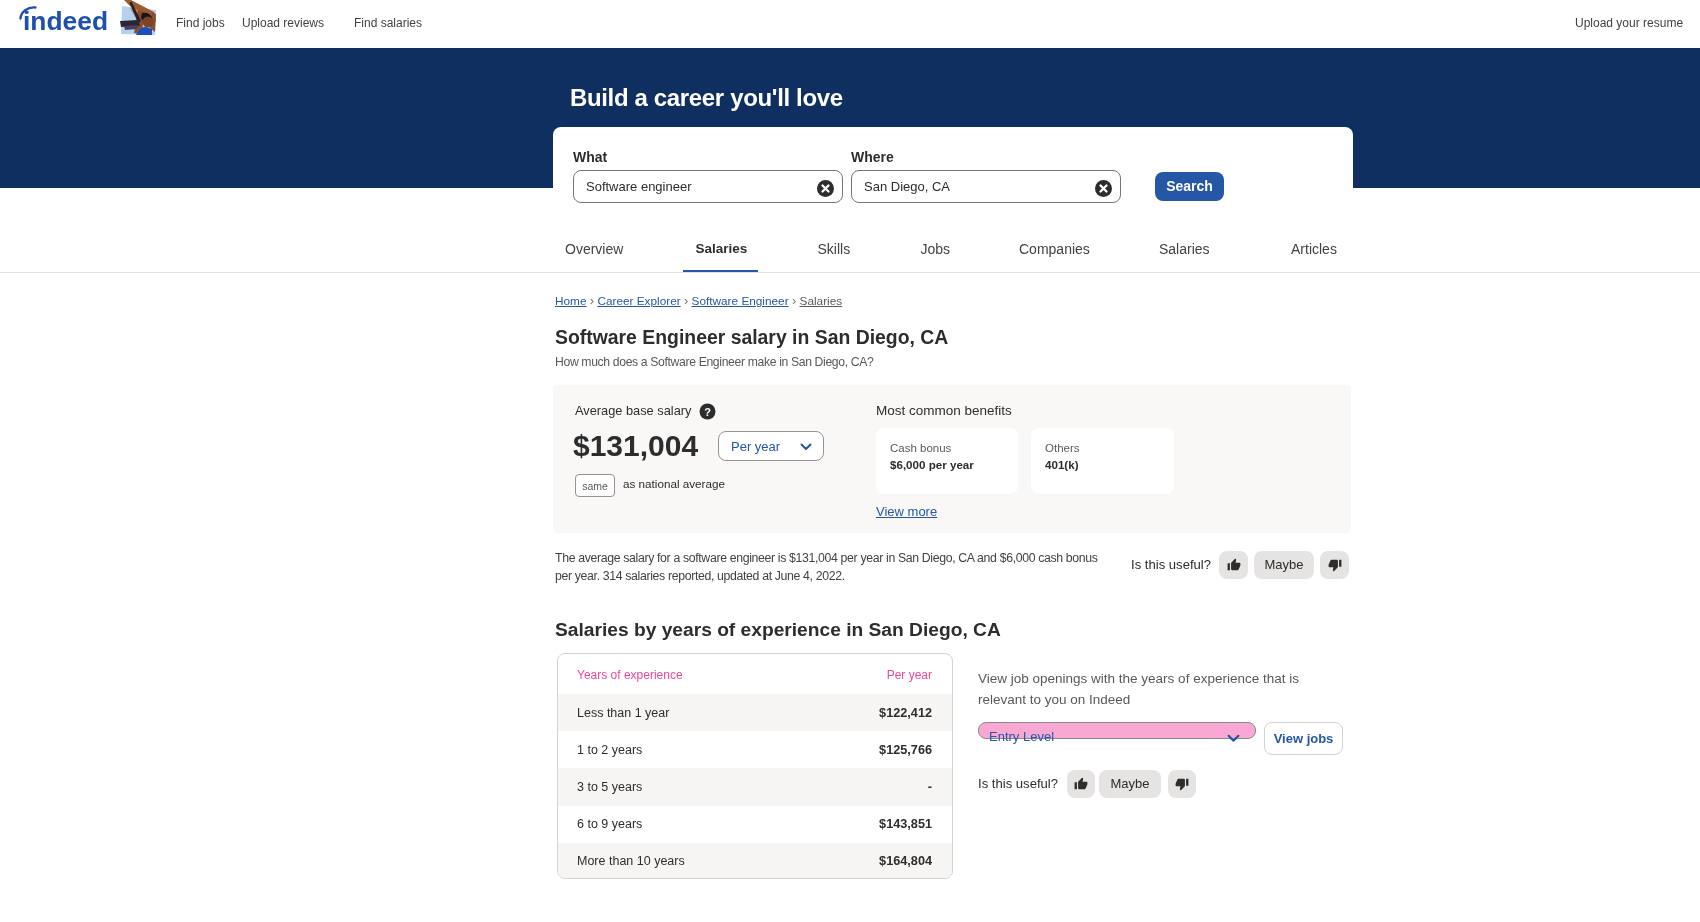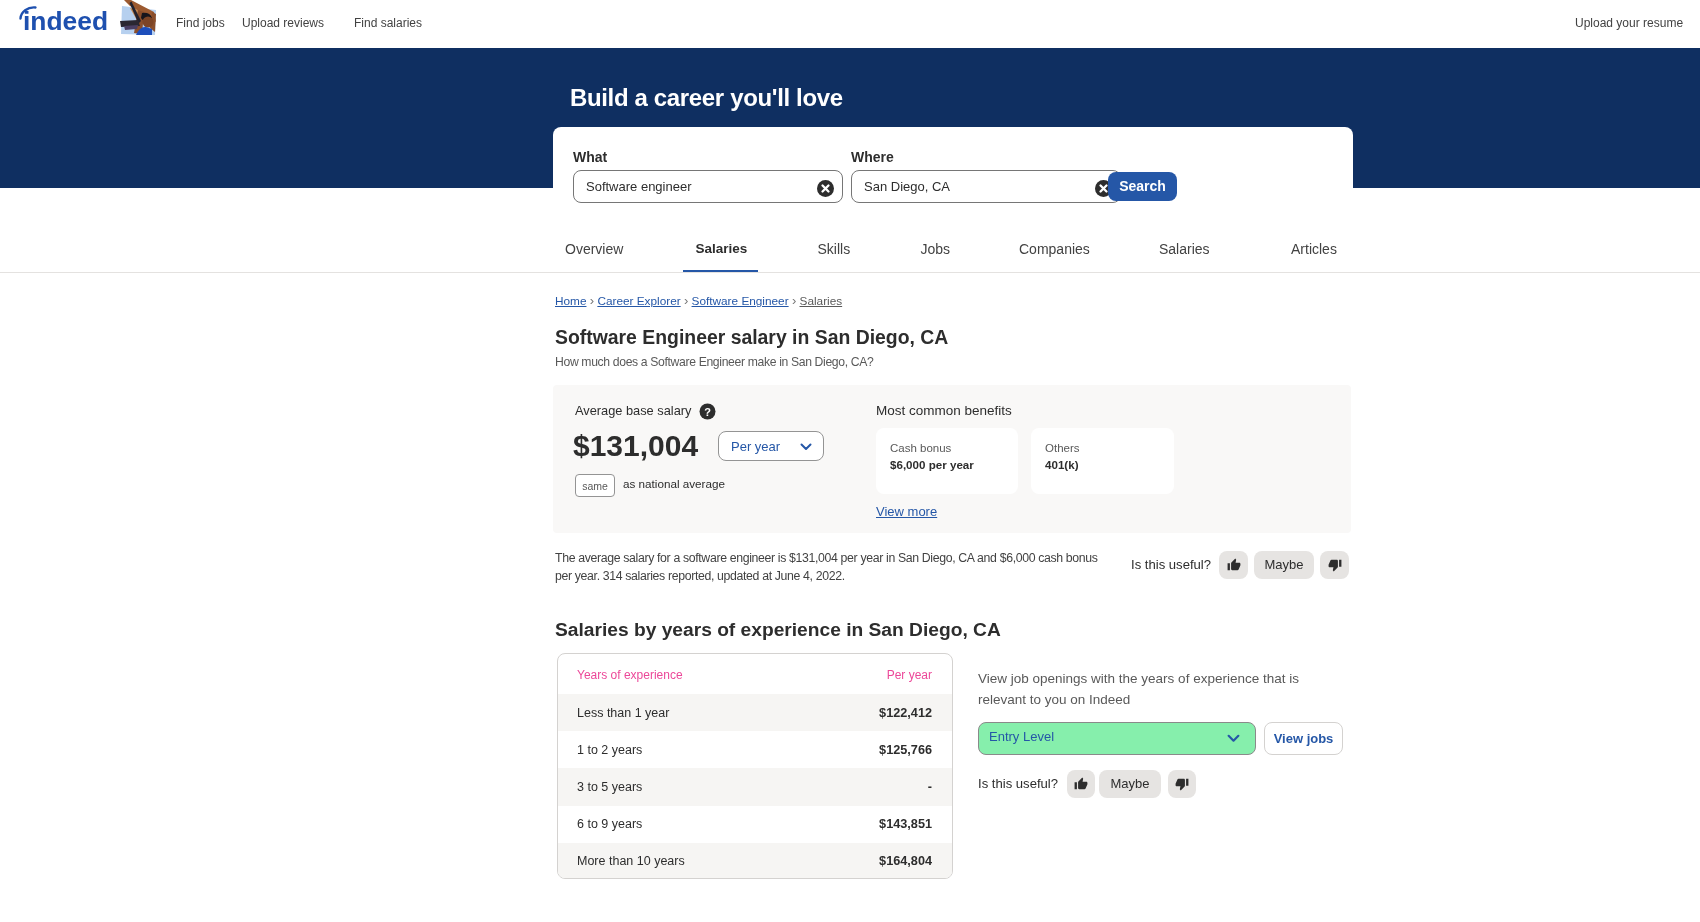--- a/index.html
+++ b/index.html
@@ -8,21 +8,21 @@
 #page { position:relative; width:1700px; height:922px; overflow:hidden; background:#fff; }
 .abs { position:absolute; white-space:nowrap; }
 a { text-decoration:underline; color:#2557a7; }
 #hero { position:absolute; left:0; top:48px; width:1700px; height:140px; background:#0f2f61; }
 #tabline { position:absolute; left:0; top:272px; width:1700px; height:1px; background:#e4e2e0; }
 .navlink { position:absolute; top:16px; font-size:12px; color:#424242; white-space:nowrap; }
 #scard { position:absolute; left:553px; top:127px; width:800px; height:89px; background:#fff; border-radius:8px 8px 0 0; }
 .flabel { position:absolute; top:22px; font-size:14px; font-weight:bold; color:#2d2d2d; }
 .finput { position:absolute; top:43px; width:270px; height:33px; border:1px solid #767676; border-radius:8px; background:#fff; font-size:13px; color:#2d2d2d; line-height:31px; padding-left:12px; }
 .clearbtn { position:absolute; top:53px; width:17px; height:17px; }
-#searchbtn { position:absolute; left:555px; top:45px; width:69px; height:29px; background:#2557a7; border-radius:8px; color:#fff; font-weight:bold; font-size:14px; text-align:center; line-height:29px; }
+#searchbtn { position:absolute; left:602px; top:45px; width:69px; height:29px; background:#2557a7; border-radius:8px; color:#fff; font-weight:bold; font-size:14px; text-align:center; line-height:29px; }
 .tab { position:absolute; top:240.5px; font-size:14px; color:#424242; white-space:nowrap; }
 #tabsel { position:absolute; left:683px; top:270px; width:75px; height:3px; background:#2557a7; }
 .gbtn { position:absolute; height:28px; background:#e6e4e2; border-radius:8px; text-align:center; }
 .gbtn svg { margin-top:7px; }
 .gbtn.txt { font-size:13px; color:#2d2d2d; line-height:28px; }
 #salcard { position:absolute; left:553px; top:385px; width:798px; height:148px; background:#f9f8f7; border-radius:4px; }
 .bcard { position:absolute; top:43px; height:66px; background:#fff; border-radius:8px; }
 .blabel { font-size:11.5px; color:#595959; margin:14px 0 4px 14px; }
 .bval { font-size:11.6px; font-weight:bold; color:#2d2d2d; margin-left:14px; }
 #xtable { position:absolute; left:557px; top:653px; width:396px; height:226px; border:1px solid #d4d2d0; border-radius:8px; background:#fff; overflow:hidden; }
@@ -154,21 +154,21 @@
         <span class="c1">6 to 9 years</span>
         <span class="c2">$143,851</span>
       </div>
     <div class="trow alt">
         <span class="c1">More than 10 years</span>
         <span class="c2">$164,804</span>
       </div>
   </div>
 
   <div class="abs" style="left:978px; top:668px; width:340px; font-size:13.5px; line-height:21px; color:#595959; white-space:normal;">View job openings with the years of experience that is relevant to you on Indeed</div>
-  <div class="abs" style="left:978px; top:722px; width:278px; height:33px; border:1.5px solid #8a8a8a; border-radius:8px; background:#86efac;">
+  <div class="abs" style="left:978px; top:722px; width:278px; height:17px; border:1.5px solid #8a8a8a; border-radius:8px; background:#f9a8d4;">
     <span style="position:absolute; left:10px; top:6px; font-size:13px; color:#2557a7;">Entry Level</span>
     <svg style="position:absolute; right:15px; top:11px;" width="13" height="9" viewBox="0 0 12 8">
         <path d="M1.5 1.5 L6 6 L10.5 1.5" fill="none" stroke="#2557a7" stroke-width="2" stroke-linecap="round" stroke-linejoin="round"></path>
       </svg>
   </div>
   <div class="abs" style="left:1264px; top:722px; width:79px; height:33px; border:1px solid #d4d2d0; border-radius:8px; background:#fff; text-align:center; line-height:31px; font-size:13px; font-weight:bold; color:#2557a7;">View jobs</div>
   <div class="abs" style="left:978px; top:776px; font-size:13.1px;">Is this useful?</div>
   <div class="gbtn" style="left:1067px; top:770px; width:28px;"><svg width="14" height="14" viewBox="0 0 24 24" fill="#2d2d2d">
         <path d="M1 21h4V9H1v12zM23 10c0-1.1-.9-2-2-2h-6.31l.95-4.57.03-.32c0-.41-.17-.79-.44-1.06L14.17 1 7.59 7.59C7.22 7.95 7 8.45 7 9v10c0 1.1.9 2 2 2h9c.83 0 1.54-.5 1.84-1.22l3.02-7.05c.09-.23.14-.47.14-.73v-2z"></path>
       </svg></div>

